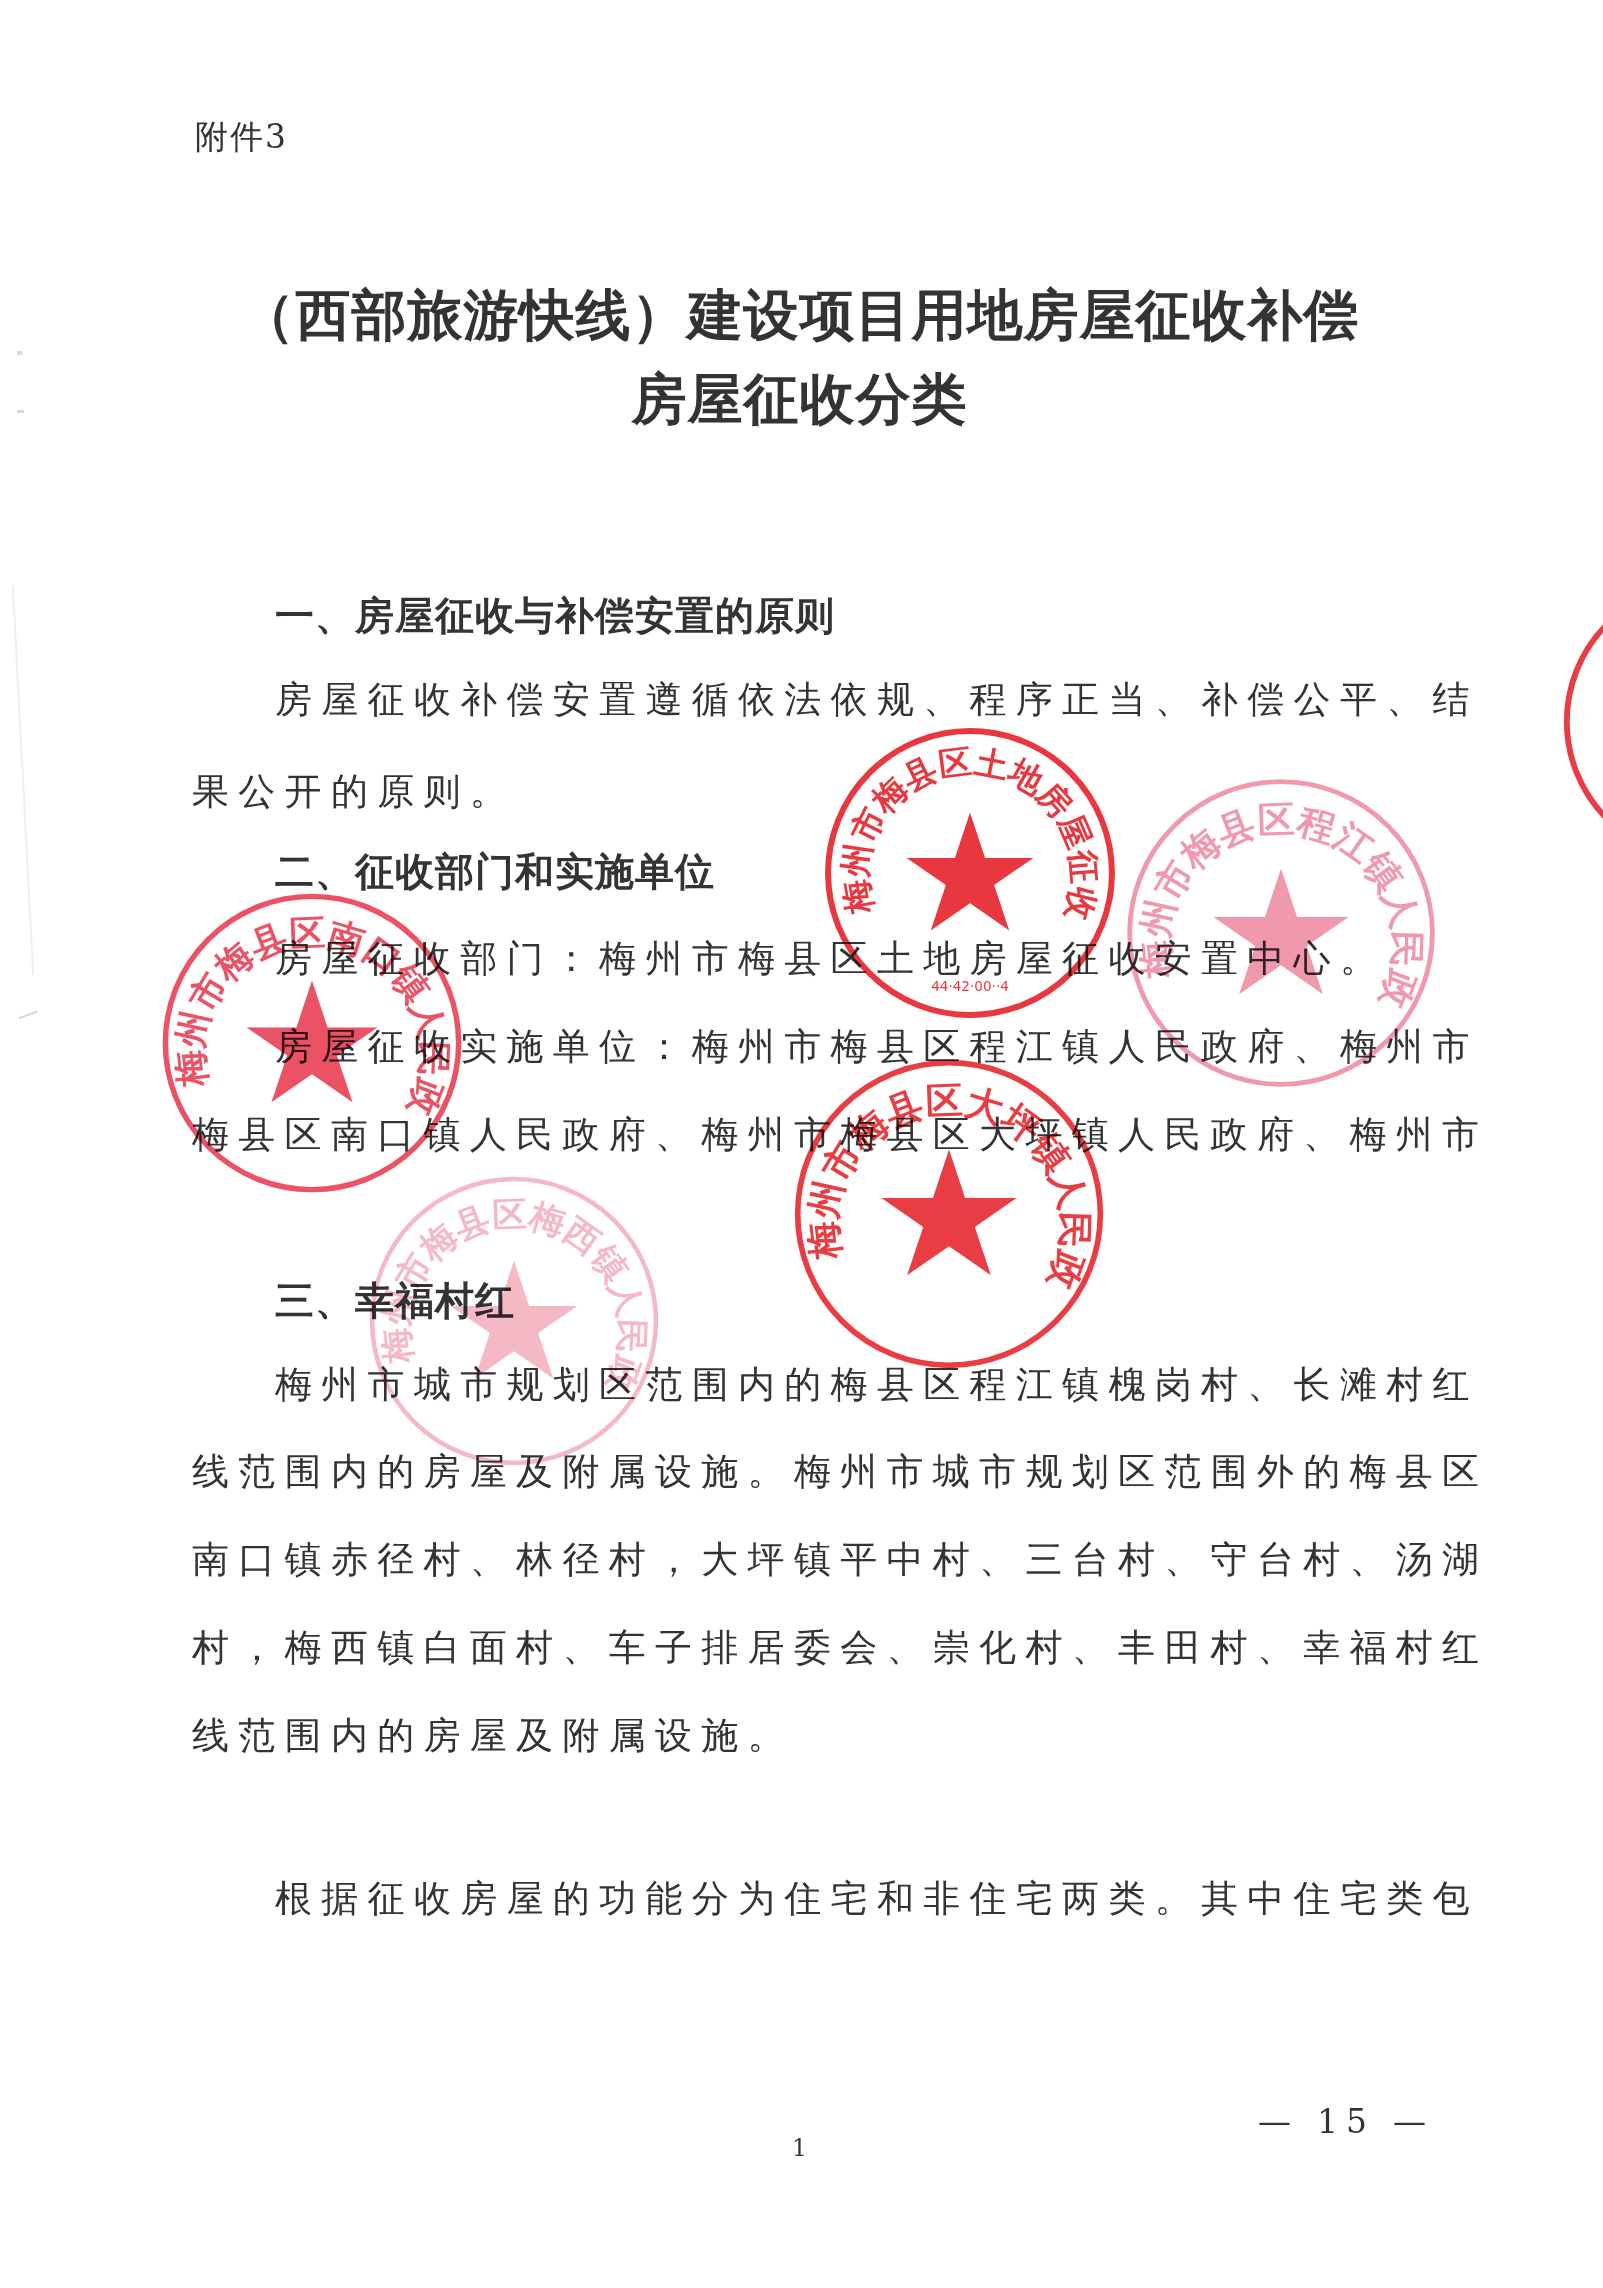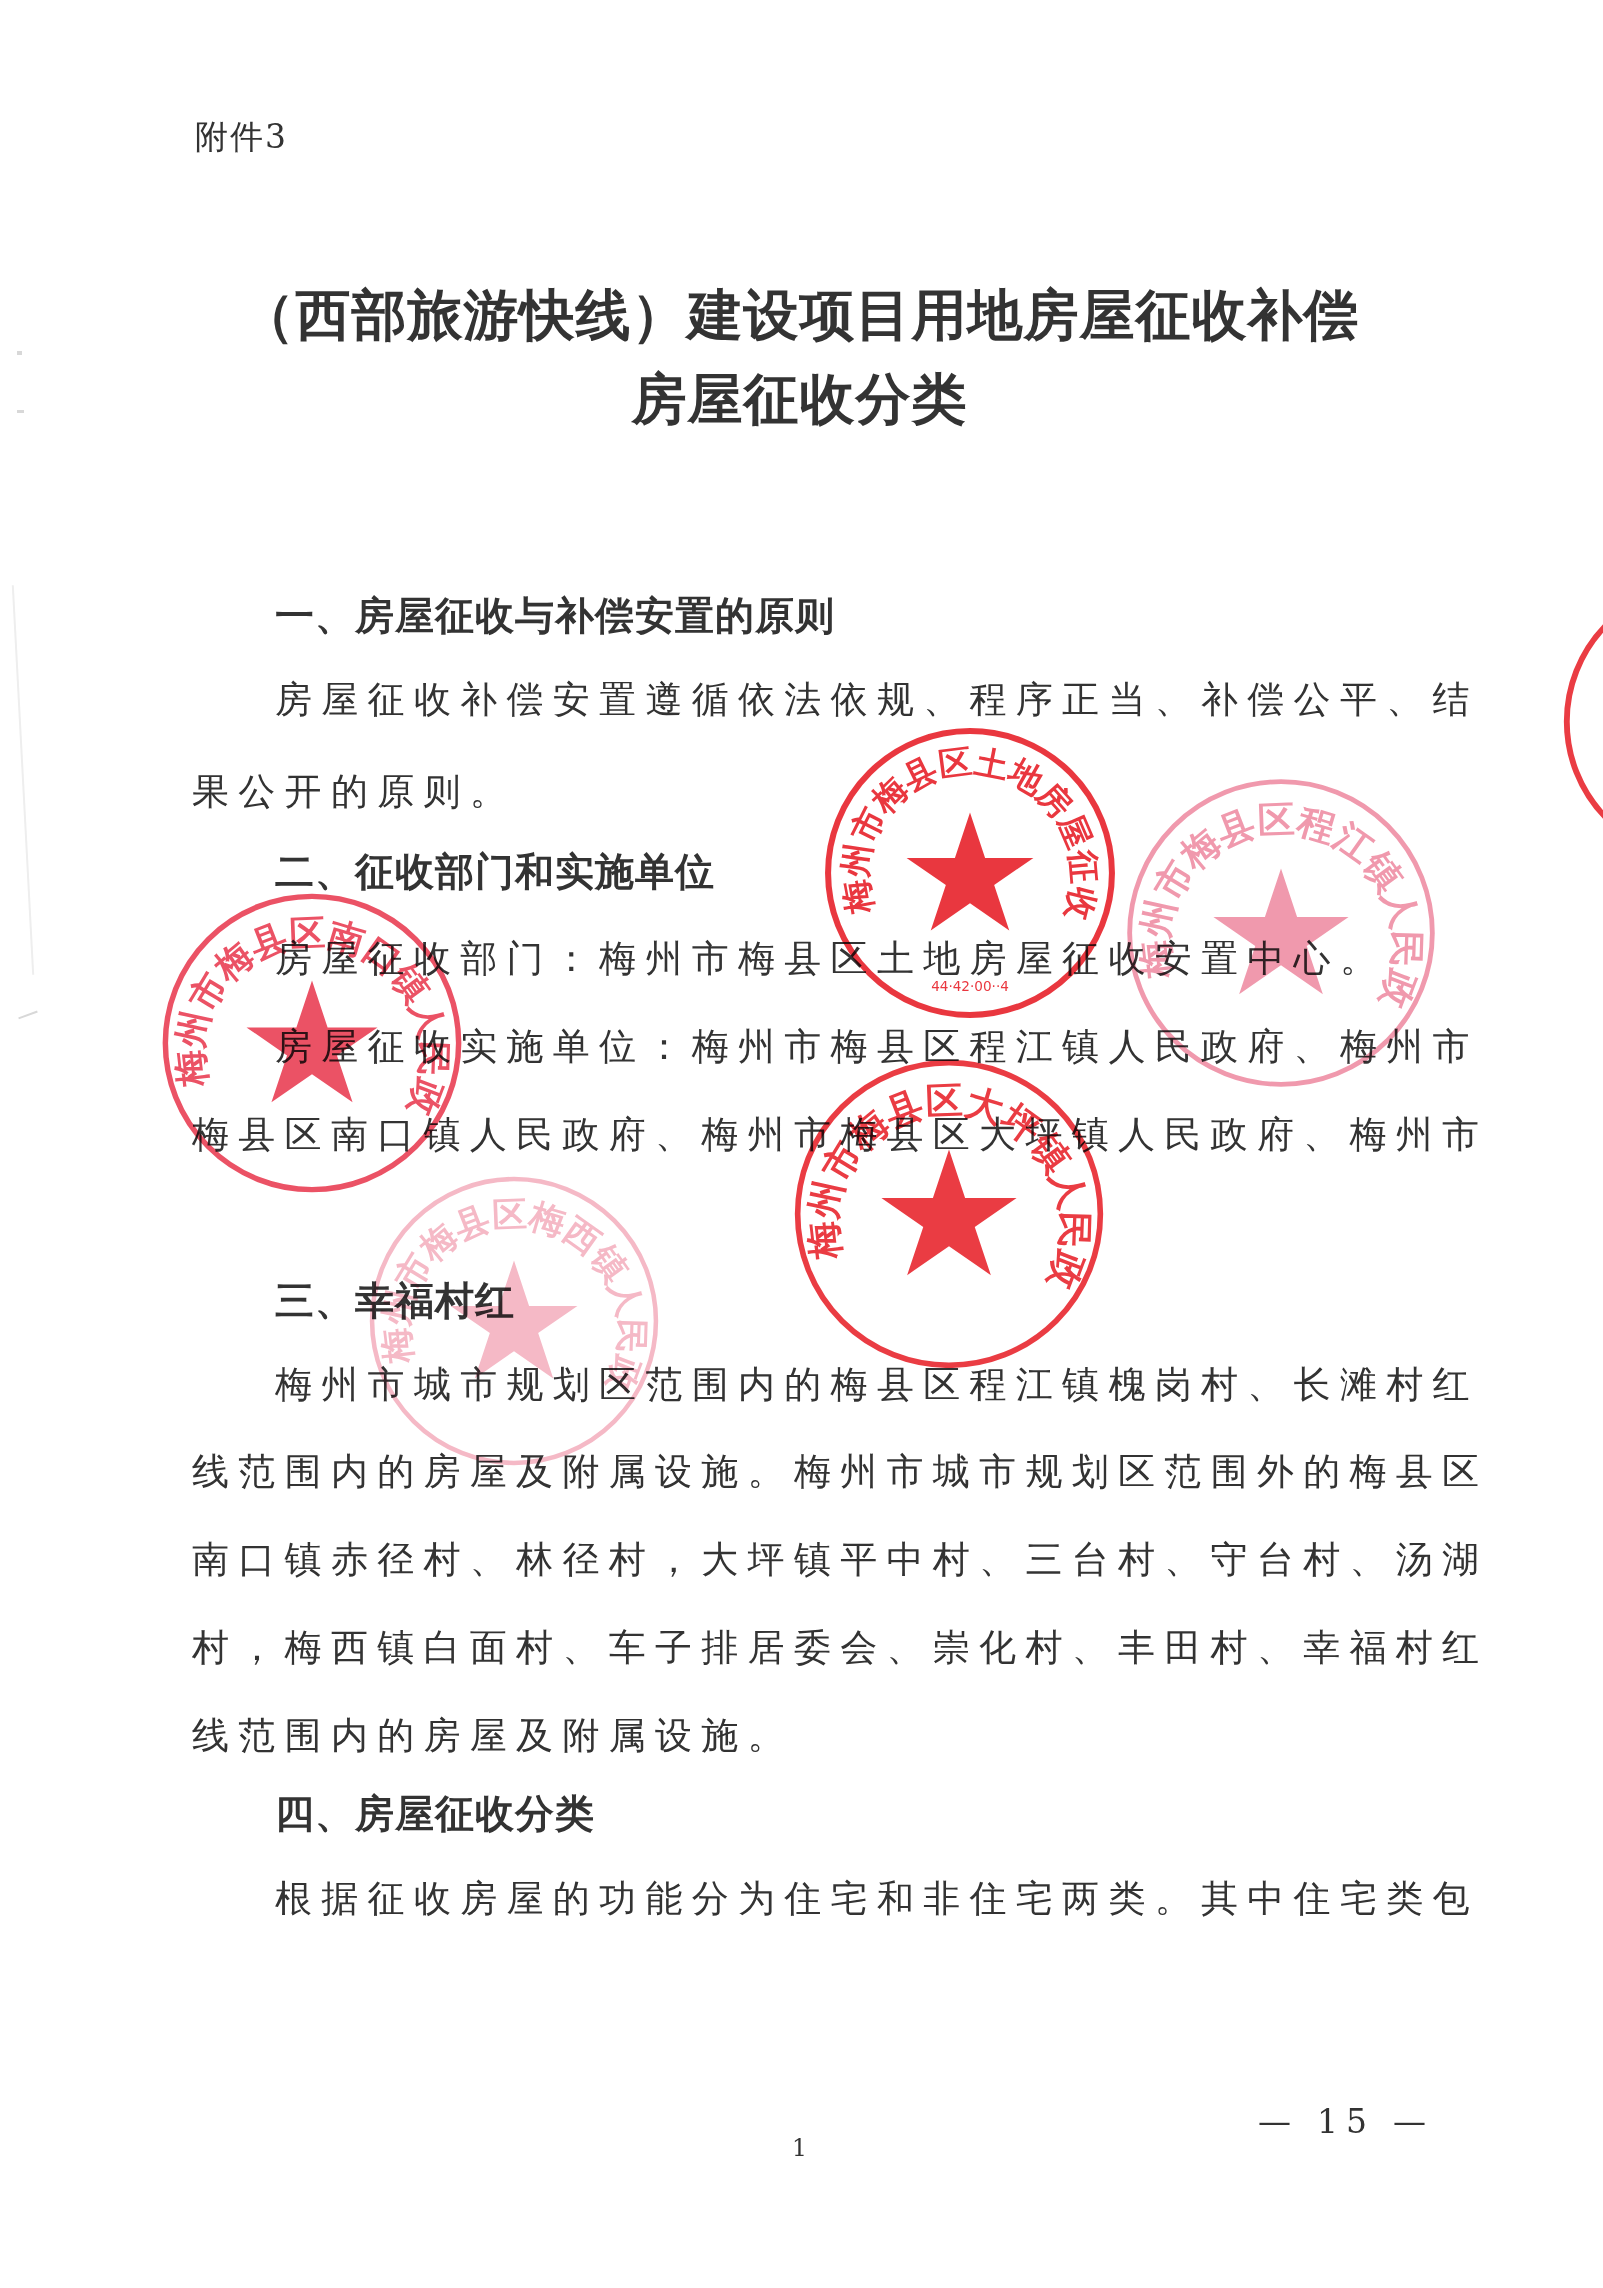--- a/index.html
+++ b/index.html
@@ -100,21 +100,20 @@
   <div class="para-line" style="left:275px;top:1022px;font-family:Liberation Serif, serif;">房屋征收实施单位：梅州市梅县区程江镇人民政府、梅州市</div>
   <div class="para-line" style="left:192px;top:1110px;">梅县区南口镇人民政府、梅州市梅县区大坪镇人民政府、梅州市</div>
 
   <div class="heading" style="top:1274px;">三、幸福村红</div>
   <div class="para-line" style="left:275px;top:1360px;">梅州市城市规划区范围内的梅县区程江镇槐岗村、长滩村红</div>
   <div class="para-line" style="left:192px;top:1447px;">线范围内的房屋及附属设施。梅州市城市规划区范围外的梅县区</div>
   <div class="para-line" style="left:192px;top:1535px;">南口镇赤径村、林径村，大坪镇平中村、三台村、守台村、汤湖</div>
   <div class="para-line" style="left:192px;top:1623px;">村，梅西镇白面村、车子排居委会、崇化村、丰田村、幸福村红</div>
   <div class="para-line" style="left:192px;top:1711px;">线范围内的房屋及附属设施。</div>
 
-  <div class="heading" style="top:1787px;">四、房屋征收分类</div>
   <div class="para-line" style="left:275px;top:1874px;">根据征收房屋的功能分为住宅和非住宅两类。其中住宅类包</div>
 
   <div class="page-num">— 15 —</div>
   <div class="scan-num">1</div>
 
   <div class="stamp" style="left:819px;top:722px;width:302px;height:302px;opacity:0.92;">
     <svg viewBox="0 0 200 200">
       <defs>
           <path id="arcA" d="M 38,130 A 68,68 0 1,1 162,130"></path>
         </defs>

